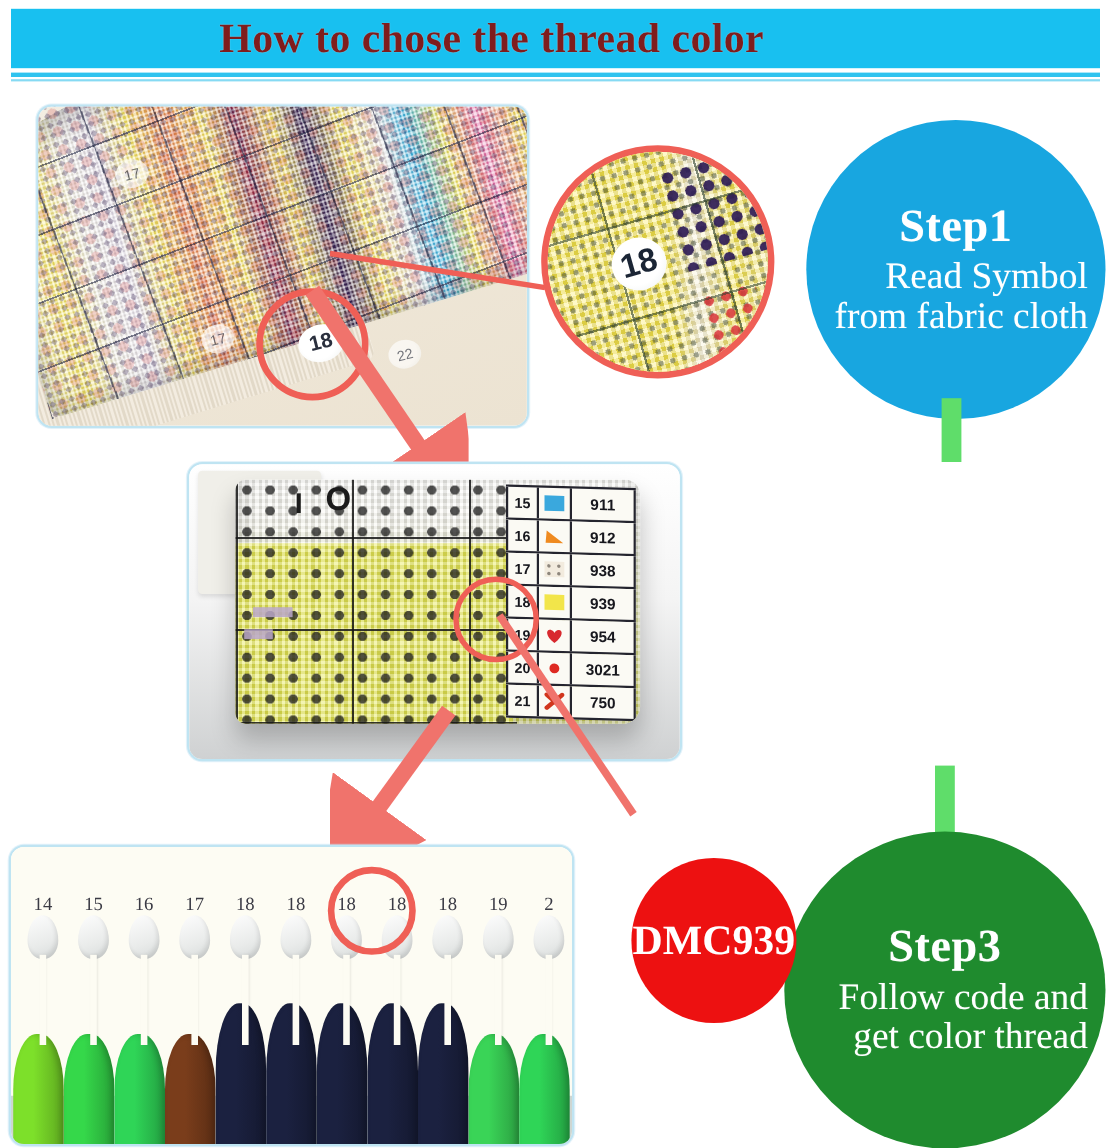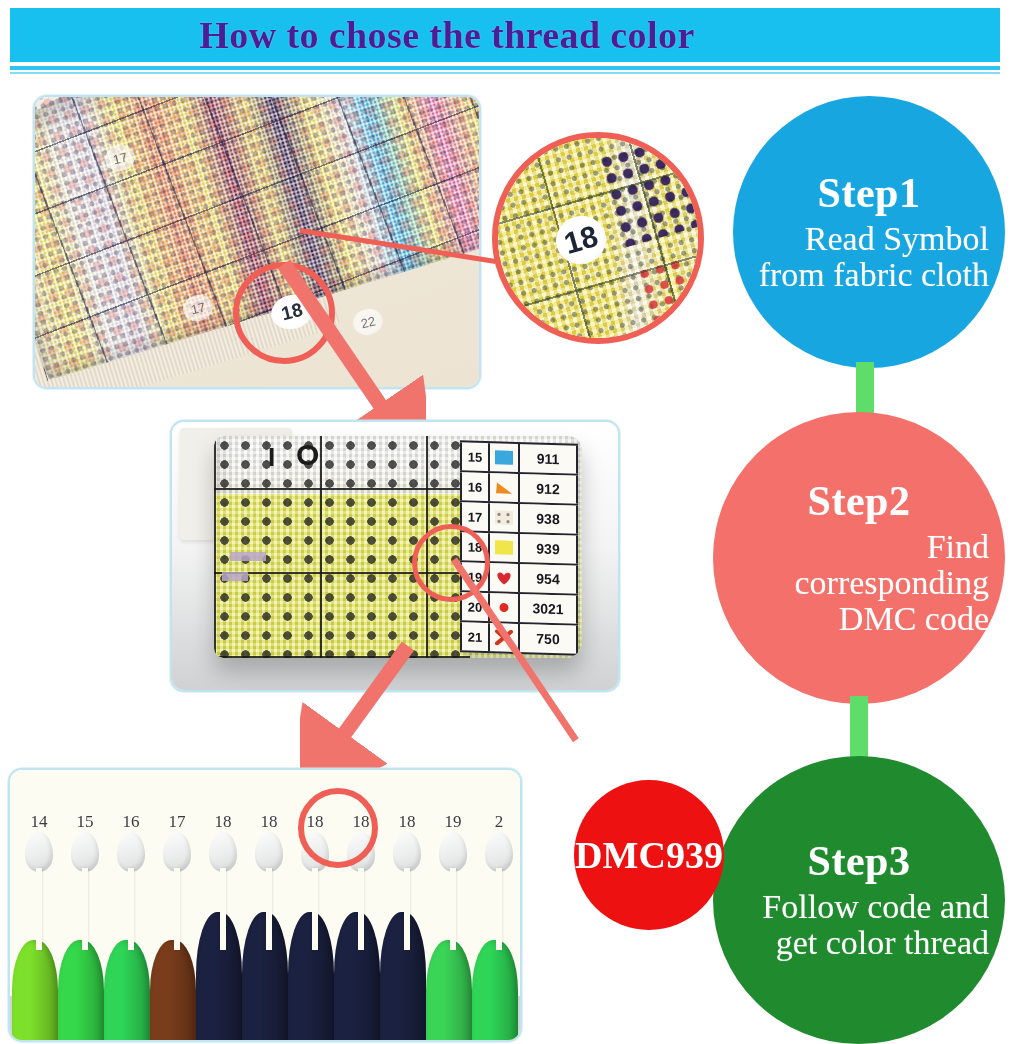--- a/index.html
+++ b/index.html
@@ -12,21 +12,21 @@
   #root{position:absolute;left:0;top:0;width:1010px;height:1044px;}
 
   
   .hdr-band{
     position:absolute;left:10px;top:8px;width:990px;height:54px;
     background:#18c0f0;
   }
   .hdr-title{
     position:absolute;left:0;top:0;width:874px;height:54px;
     display:flex;align-items:center;justify-content:center;
-    color:#4c1d95;font-size:38px;font-weight:700;letter-spacing:.4px;
+    color:#7f1d1d;font-size:38px;font-weight:700;letter-spacing:.4px;
     text-shadow:0 0 1px rgba(255,255,255,.6);
     white-space:nowrap;
   }
   .hdr-rule1{position:absolute;left:10px;top:66px;width:990px;height:4px;background:#2fc3ef;}
   .hdr-rule2{position:absolute;left:10px;top:72px;width:990px;height:2px;background:#86daf3;}
 
   
   .photo{
     position:absolute;border:2px solid #bfe4f2;border-radius:14px;
     overflow:hidden;background:#ffffff;
@@ -246,21 +246,21 @@
 
   
   .step{
     position:absolute;border-radius:50%;
     display:flex;flex-direction:column;align-items:center;justify-content:center;
     color:#ffffff;text-align:center;line-height:1.06;
     text-shadow:0 0 1px rgba(255,255,255,.35);
   }
   .step .s-title{font-size:42px;font-weight:700;margin-bottom:6px;letter-spacing:.5px;}
   .step .s-body{font-size:34px;font-weight:400;padding:0 16px;text-align:right;}
-  #step1{left:733px;top:96px;width:272px;height:272px;background:#18a6e0;}
+  #step1{left:733px;top:109px;width:272px;height:272px;background:#18a6e0;}
   #step2{left:713px;top:412px;width:292px;height:292px;background:#f4706a;}
   #step3{left:713px;top:756px;width:292px;height:288px;background:#1f8b2e;}
   .connector{position:absolute;width:18px;background:#5fdd6a;}
   #conn-1-2{left:856px;top:362px;height:58px;}
   #conn-2-3{left:850px;top:696px;height:66px;}
 
   #dmc-badge{
     position:absolute;left:574px;top:780px;width:150px;height:150px;border-radius:50%;
     background:#ed1111;display:flex;flex-direction:row;
     align-items:center;justify-content:center;color:#ffffff;line-height:1.02;
@@ -486,24 +486,20 @@
       </div>
     <div class="p3-ring"></div>
   </div>
 
   <div class="step" id="step1" style="background: rgb(24, 166, 224);">
     <div class="s-title">Step1</div>
     <div class="s-body">Read Symbol from fabric cloth</div>
   </div>
   <div class="connector" id="conn-1-2" style="background: rgb(95, 221, 106);"></div>
 
-  <div class="step" id="step2" style="background: rgb(244, 112, 106);">
-    <div class="s-title">Step2</div>
-    <div class="s-body">Find corresponding DMC code</div>
-  </div>
   <div class="connector" id="conn-2-3" style="background: rgb(95, 221, 106);"></div>
 
   <div class="step" id="step3" style="background: rgb(31, 139, 46);">
     <div class="s-title">Step3</div>
     <div class="s-body">Follow code and get color thread</div>
   </div>
 
   <div id="dmc-badge" style="background: rgb(237, 17, 17);">
     <div class="d-lab">DMC</div>
     <div class="d-num">939</div>

